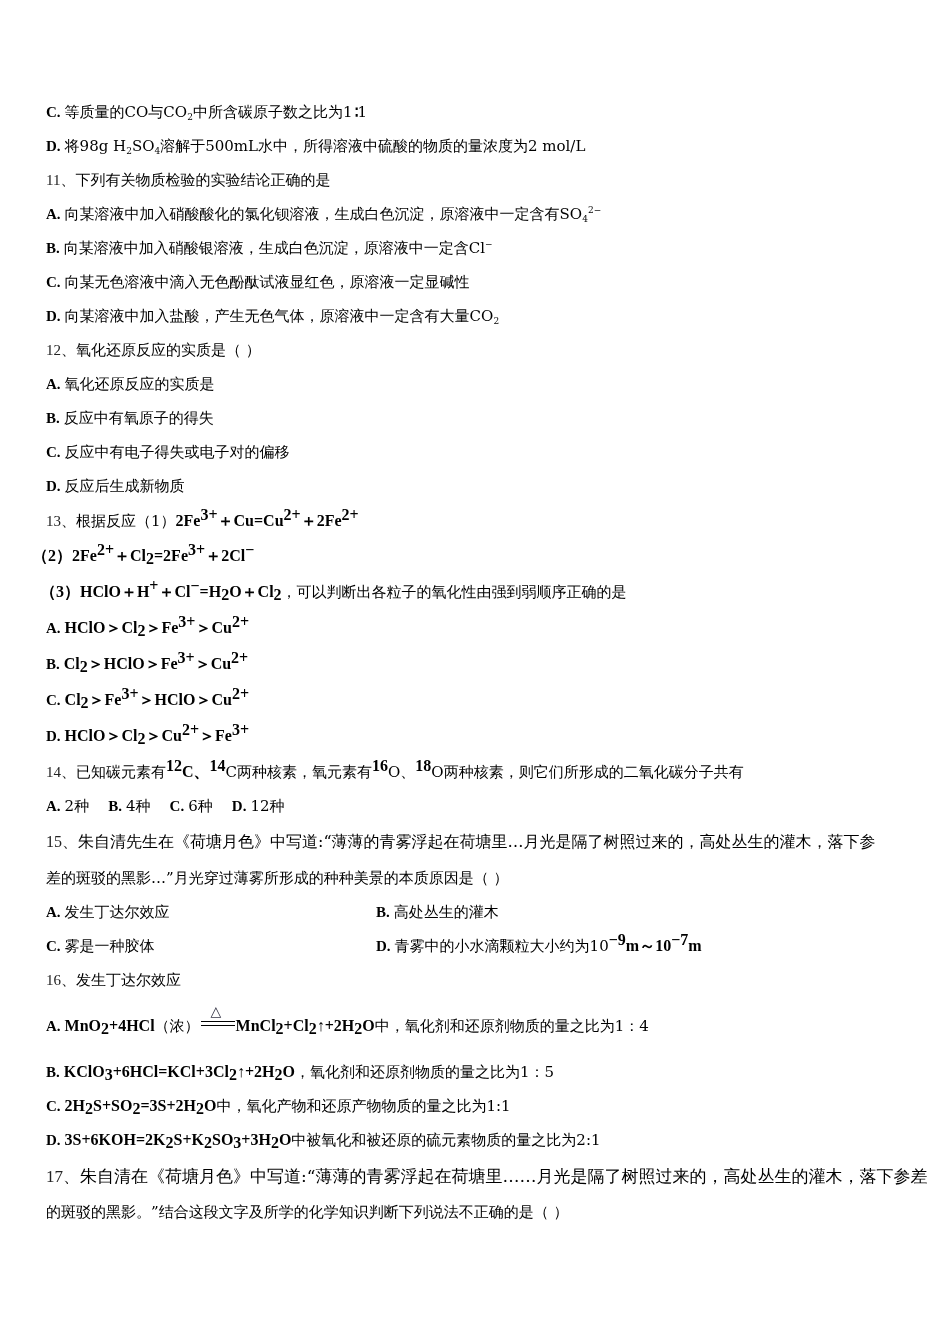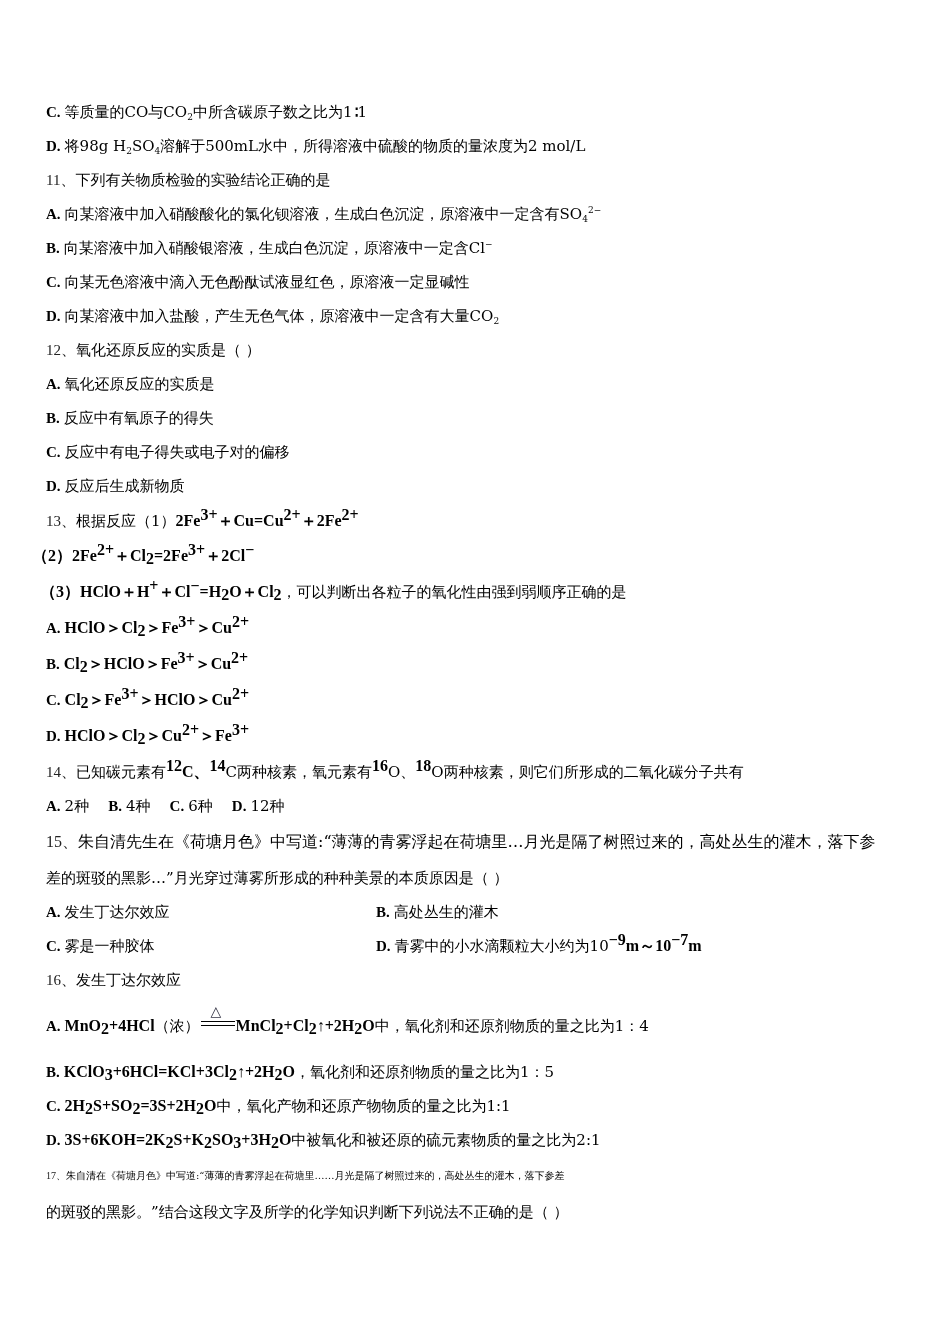--- a/index.html
+++ b/index.html
@@ -108,18 +108,18 @@
 <div class="line" style="top:1062px">
   <span class="lbl">B.</span><span class="b">KClO</span><sub class="b">3</sub><span class="b">+6HCl=KCl+3Cl</span><sub class="b">2</sub><span class="b">↑+2H</span><sub class="b">2</sub><span class="b">O</span><span>，氧化剂和还原剂物质的量之比为1：5</span>
 </div>
 <div class="line" style="top:1096px">
   <span class="lbl">C.</span><span class="b">2H</span><sub class="b">2</sub><span class="b">S+SO</span><sub class="b">2</sub><span class="b">=3S+2H</span><sub class="b">2</sub><span class="b">O</span><span>中，氧化产物和还原产物物质的量之比为1:1</span>
 </div>
 <div class="line" style="top:1130px">
   <span class="lbl">D.</span><span class="b">3S+6KOH=2K</span><sub class="b">2</sub><span class="b">S+K</span><sub class="b">2</sub><span class="b">SO</span><sub class="b">3</sub><span class="b">+3H</span><sub class="b">2</sub><span class="b">O</span><span>中被氧化和被还原的硫元素物质的量之比为2:1</span>
 </div>
 
-<div class="line" style="top:1166px; font-size:10px">
+<div class="line" style="top:1166px; font-size:17px">
   <span class="qnum">17、</span><span>朱自清在《荷塘月色》中写道:“薄薄的青雾浮起在荷塘里……月光是隔了树照过来的，高处丛生的灌木，落下参差</span>
 </div>
 <div class="line" style="top:1202px">
   <span>的斑驳的黑影。”结合这段文字及所学的化学知识判断下列说法不正确的是（    ）</span>
 </div>
 
 </body></html>

